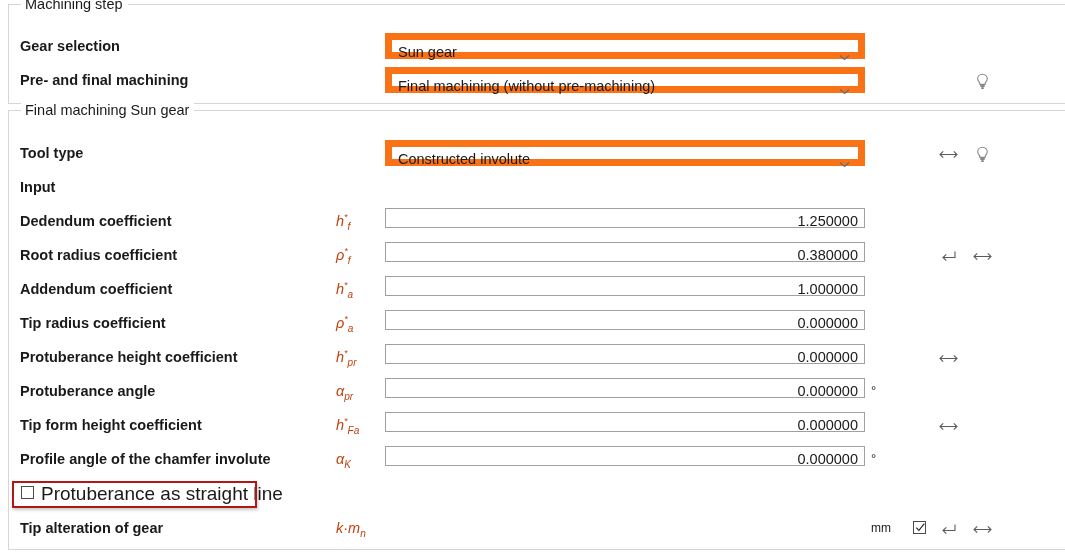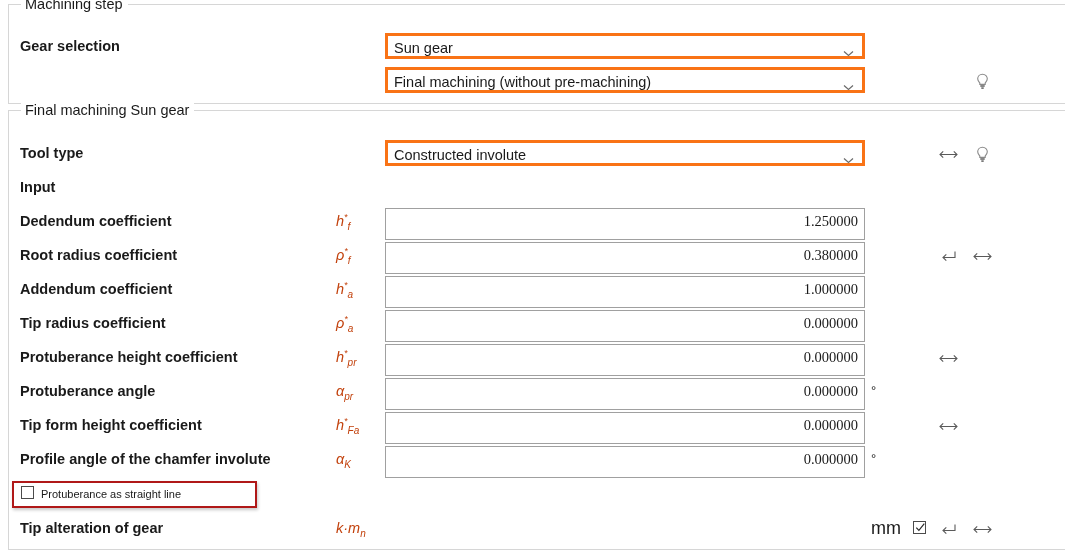--- a/index.html
+++ b/index.html
@@ -96,21 +96,21 @@
     line-height: 0;
   }
 
   
   .combo {
     position: absolute;
     left: 385px;
     top: 4px;
     width: 480px;
     height: 26px;
-    border: 3px solid #f97316;
+    border: 7px solid #f97316;
     background: #ffffff;
     box-sizing: border-box;
   }
   .combo .combo-text {
     position: absolute;
     left: 6px;
     top: 0;
     line-height: 24px;
     font-size: 14.5px;
     color: #1a1a1a;
@@ -123,42 +123,41 @@
     width: 11px;
     height: 7px;
   }
 
   
   .field {
     position: absolute;
     left: 385px;
     top: 4px;
     width: 480px;
-    height: 32px;
+    height: 20px;
     border: 1px solid #a0a0a0;
     background: #ffffff;
     box-sizing: border-box;
-    font-family: Liberation Serif, serif;
   }
   .field .field-text {
     position: absolute;
     right: 6px;
     top: 0;
     line-height: 24px;
     font-size: 14.5px;
     color: #1a1a1a;
     white-space: nowrap;
     text-align: right;
   }
 
   .unit {
     position: absolute;
     top: 0;
     line-height: 34px;
-    font-size: 18px;
+    font-size: 12px;
     color: #1a1a1a;
     white-space: nowrap;
   }
   .unit-deg { left: 871px; font-size: 13px; }
   .unit-mm  { left: 871px; }
 
   
   .icon {
     position: absolute;
     top: 0;
@@ -183,21 +182,21 @@
     height: 13px;
     border: 1px solid #4b4b4b;
     background: #ffffff;
     box-sizing: border-box;
   }
   .checkrow-label {
     position: absolute;
     left: 41px;
     top: 0;
     line-height: 34px;
-    font-size: 11px;
+    font-size: 19px;
     color: #1a1a1a;
     white-space: nowrap;
   }
 
   .mini-check {
     position: absolute;
     left: 913px;
     top: 10px;
     width: 13px;
     height: 13px;
@@ -236,20 +235,21 @@
       <span class="combo-text">Sun gear</span>
       <span class="chev">
         <svg width="11" height="7" viewBox="0 0 11 7">
             <path d="M1 1.5 L5.5 5.5 L10 1.5" fill="none" stroke="#6b6b6b" stroke-width="1.2"></path>
           </svg>
       </span>
     </div>
   </div>
 
   <div class="row" style="top:63px">
+    <div class="label">Pre- and final machining</div>
     <div class="combo">
       <span class="combo-text">Final machining (without pre-machining)</span>
       <span class="chev">
         <svg width="11" height="7" viewBox="0 0 11 7">
             <path d="M1 1.5 L5.5 5.5 L10 1.5" fill="none" stroke="#6b6b6b" stroke-width="1.2"></path>
           </svg>
       </span>
     </div>
     <div class="icon ic-bulb2">
       <svg width="13" height="17" viewBox="0 0 13 17">

